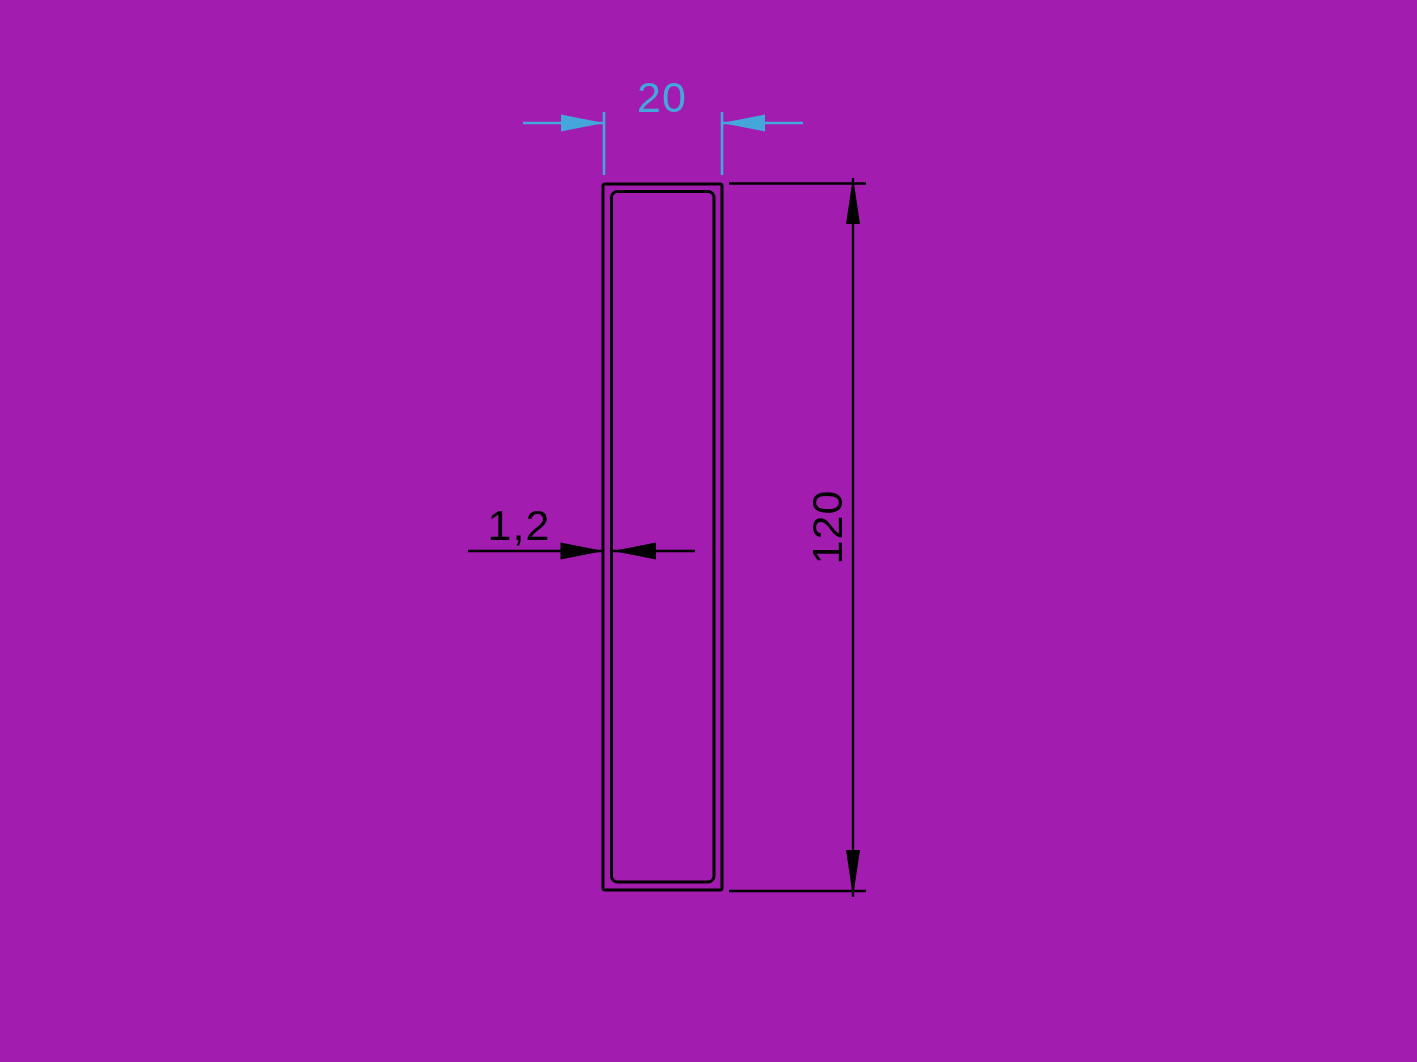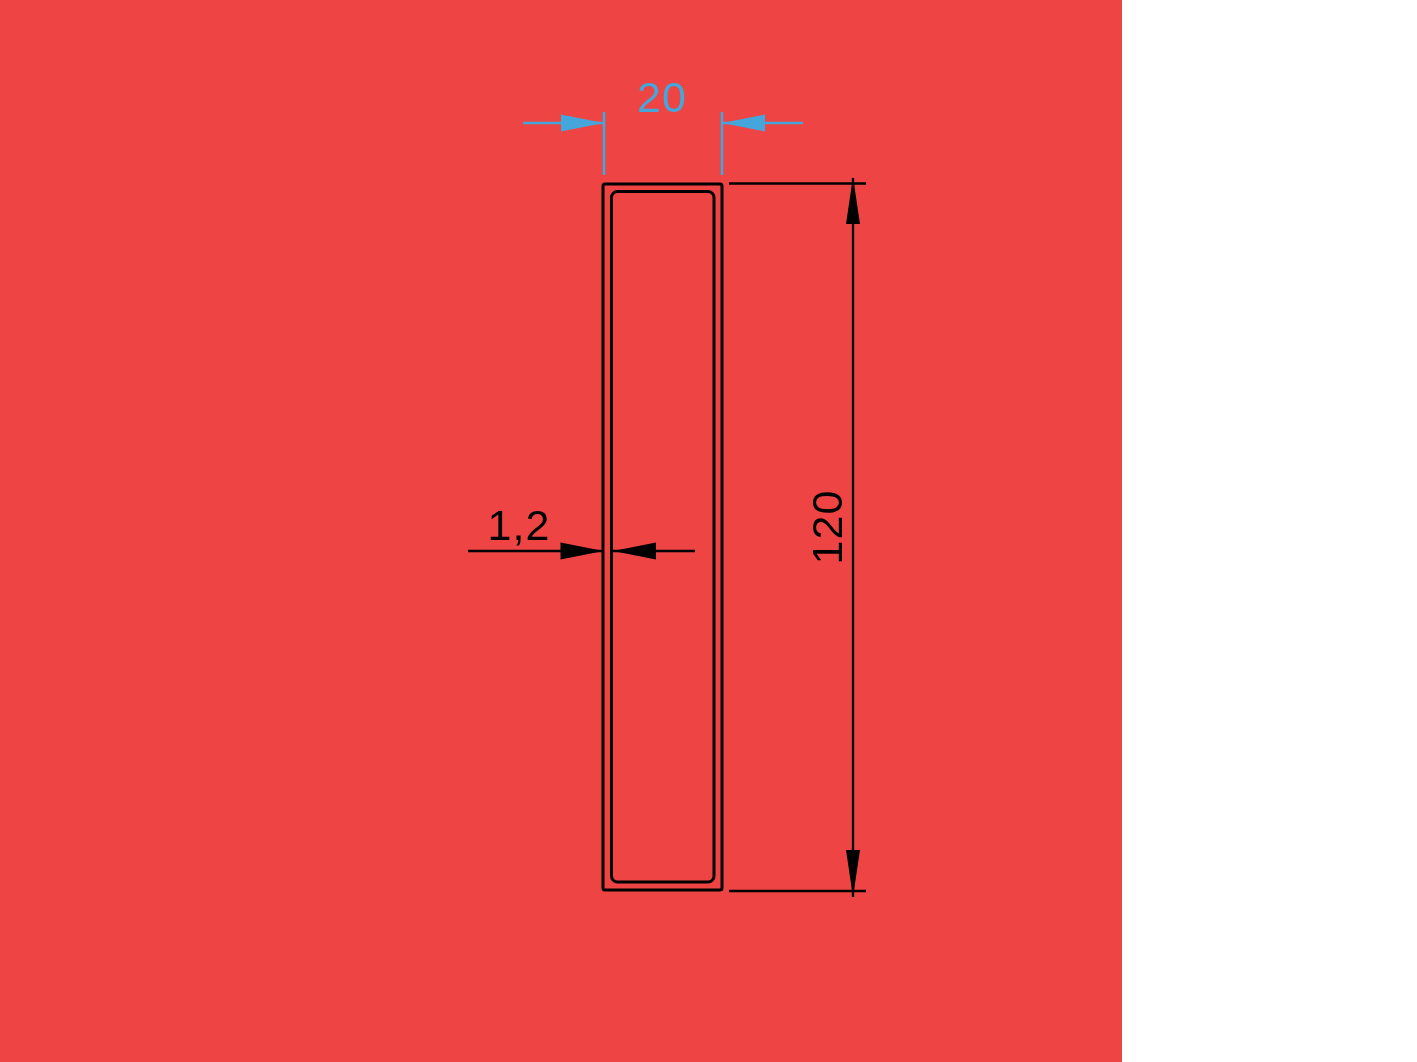--- a/index.html
+++ b/index.html
@@ -2,23 +2,23 @@
 <html><head>
 <meta charset="utf-8">
 <style>
   html, body {
     margin: 0;
     padding: 0;
     background: #ffffff;
   }
   .drawing-page {
     position: relative;
-    width: 1122px;
+    width: 1417px;
     height: 1062px;
-    background: #ef4444;
+    background: #a21caf;
     overflow: hidden;
   }
   svg text {
     font-family: "Liberation Sans", sans-serif;
     font-size: 43px;
     letter-spacing: 1px;
   }
 </style>
 </head>
 <body>

